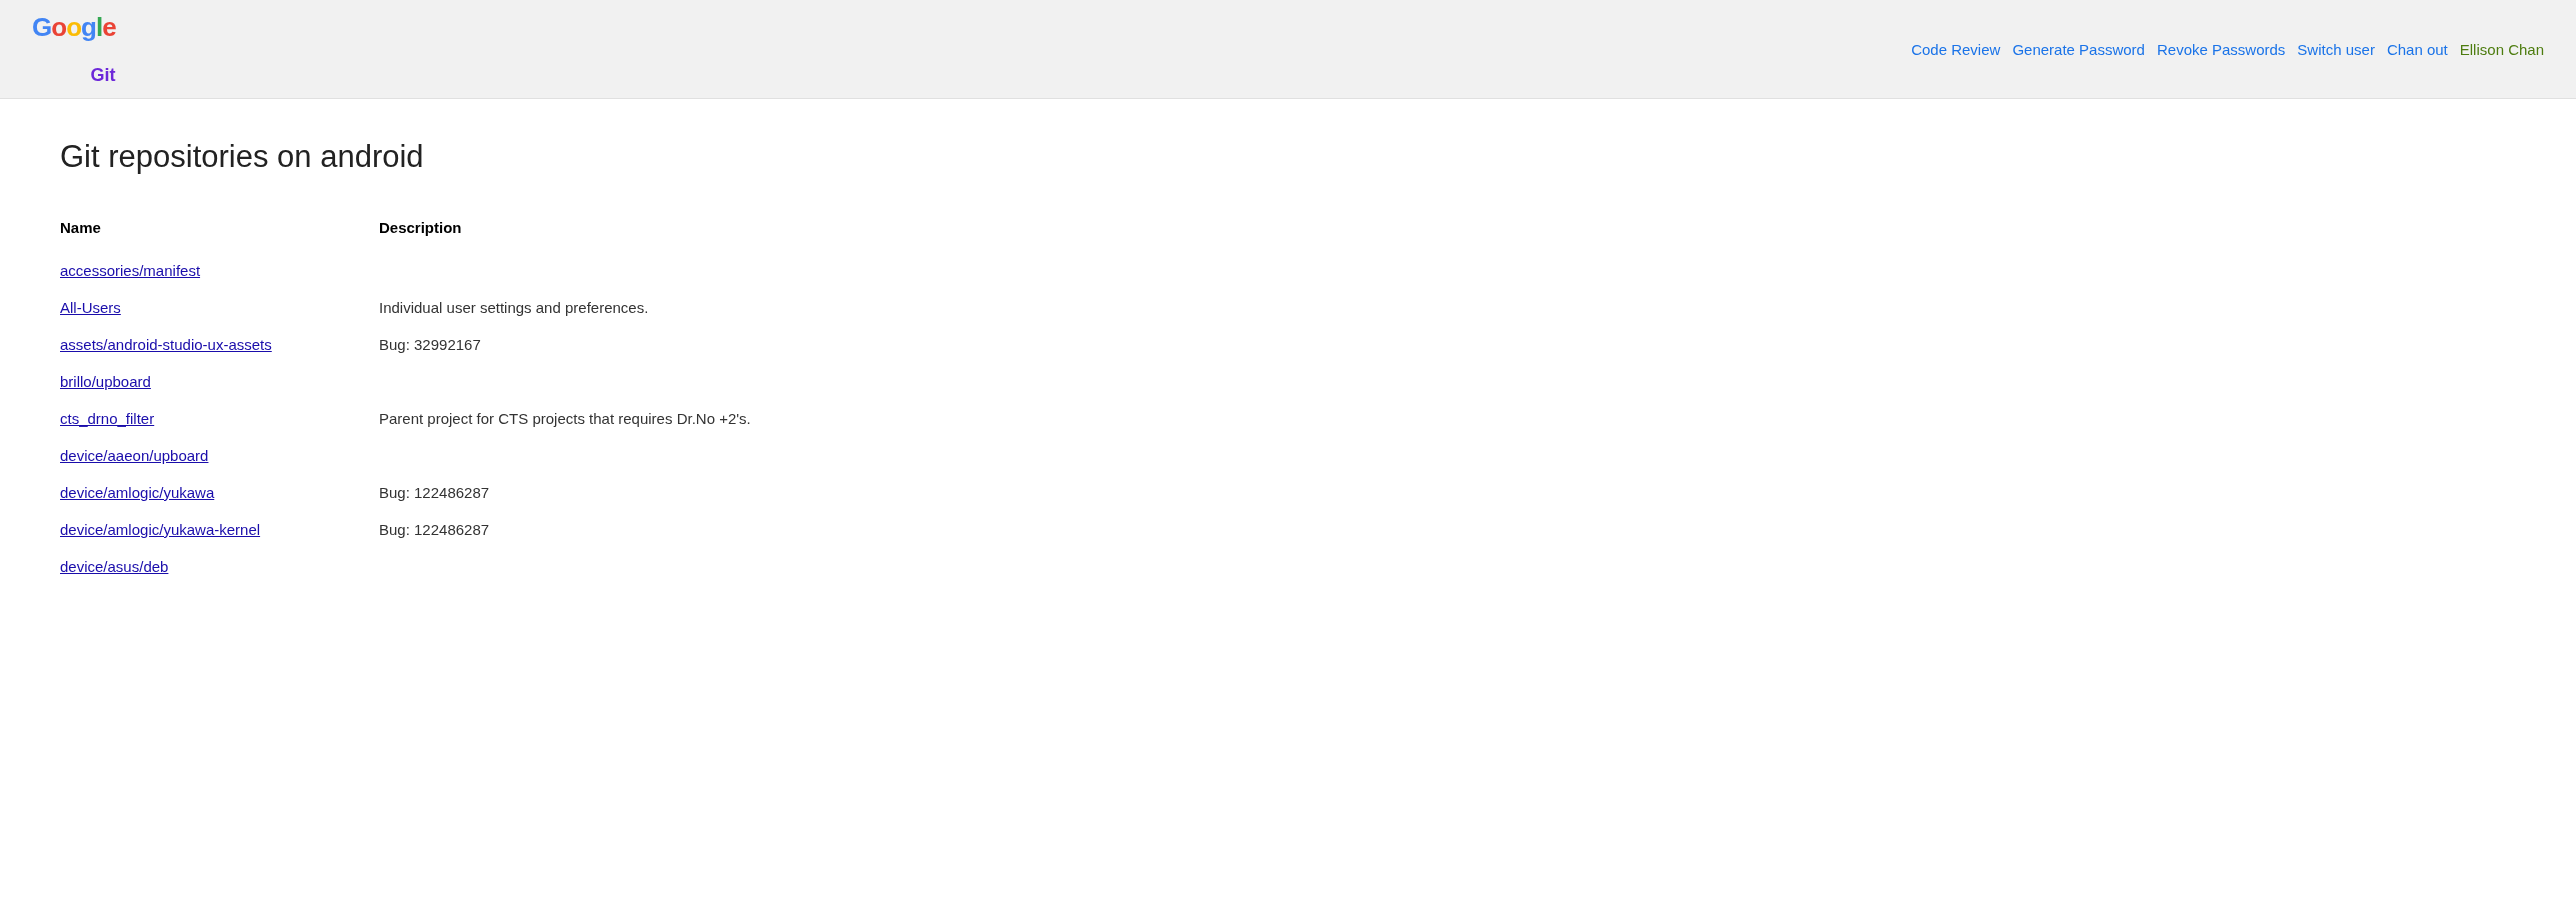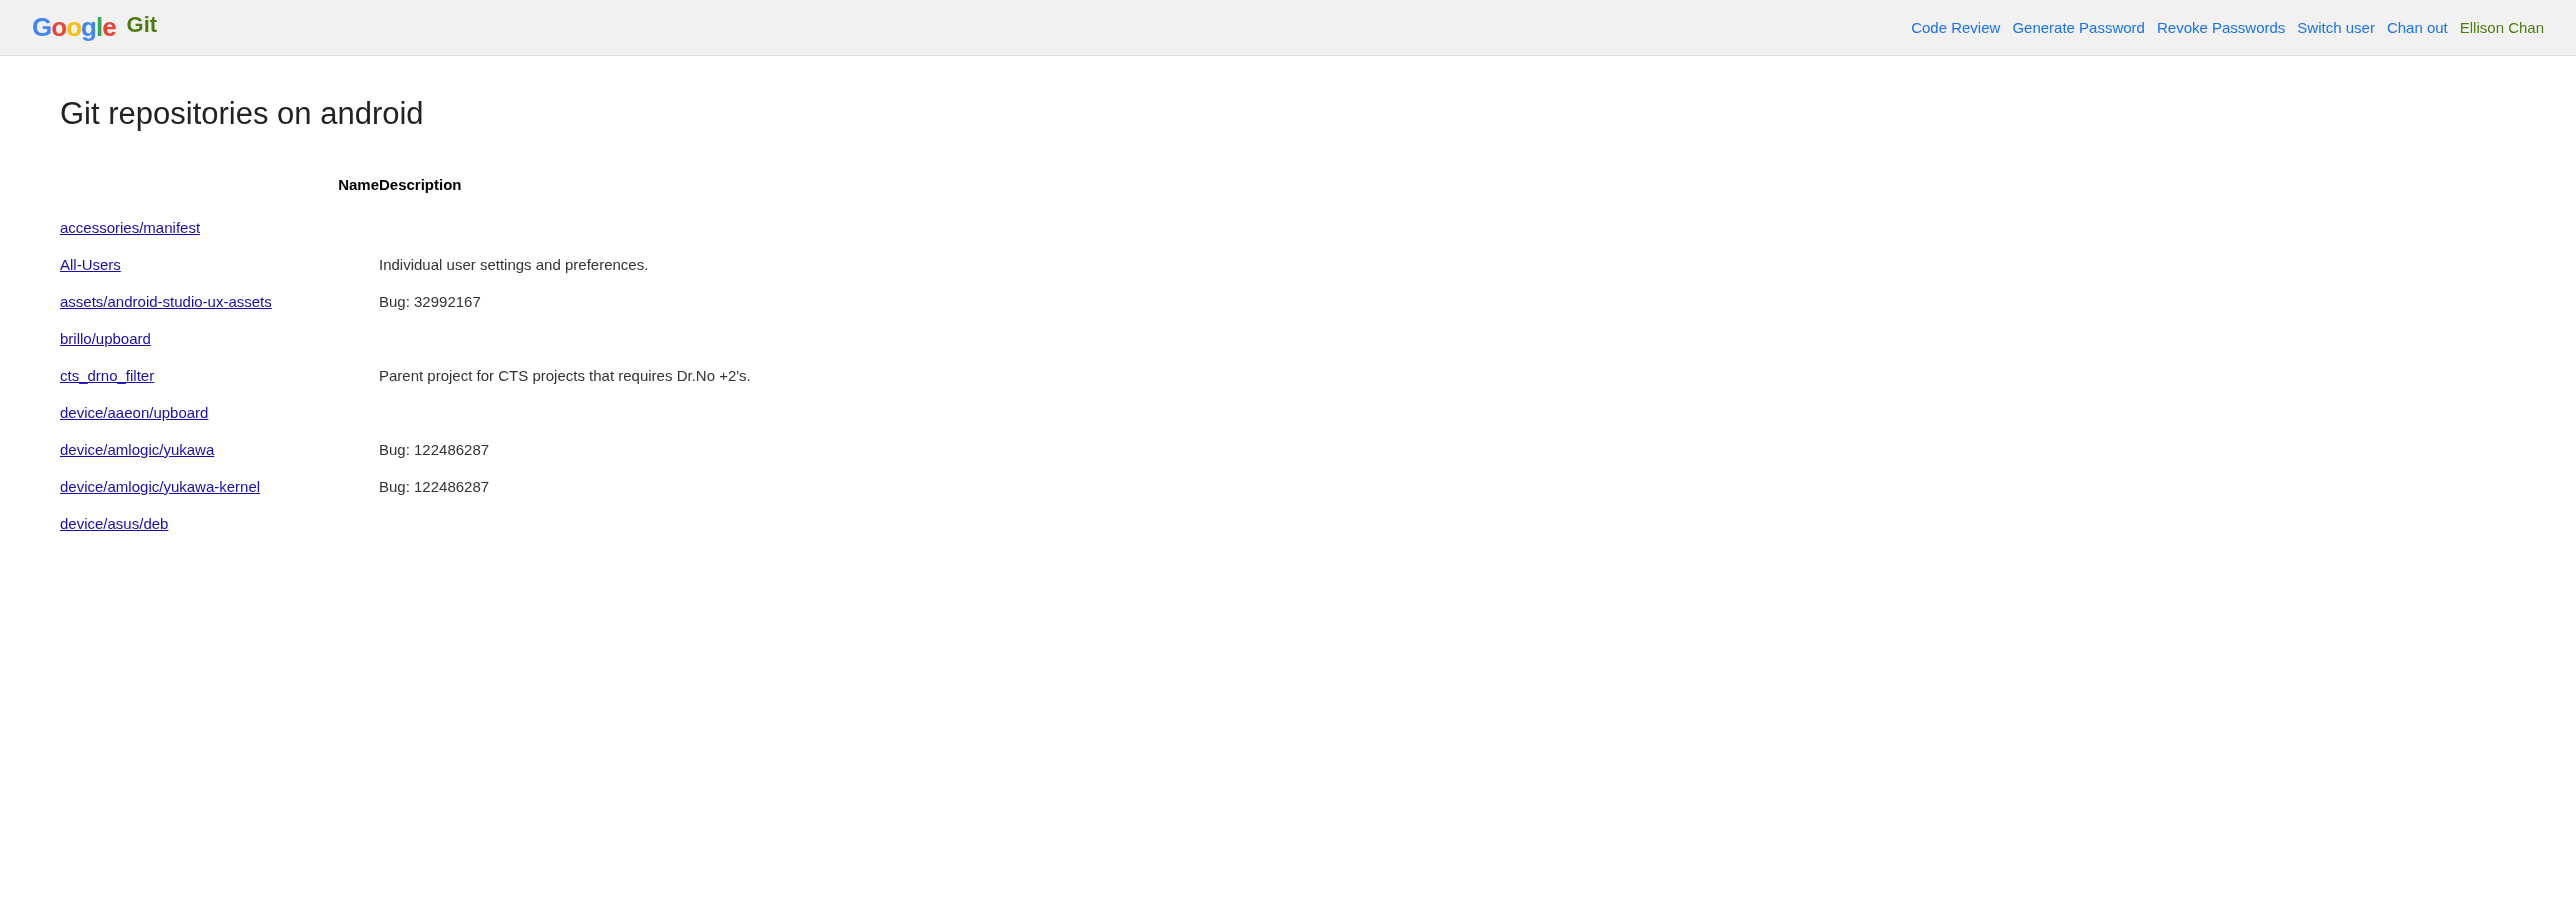--- a/index.html
+++ b/index.html
@@ -19,41 +19,42 @@
       display: flex;
       align-items: center;
       justify-content: space-between;
       padding: 12px 32px;
       background: #f1f1f1;
       border-bottom: 1px solid #e0e0e0;
     }
 
     .logo-area {
       display: flex;
-      align-items: flex-start;
-      gap: 11px;
+      align-items: flex-end;
+      gap: 22px;
+      flex-direction: column;
     }
 
     .google-logo {
       font-size: 26px;
       font-weight: bold;
       letter-spacing: -1px;
     }
 
     .google-logo .g-blue { color: #4285F4; }
     .google-logo .g-red { color: #EA4335; }
     .google-logo .g-yellow { color: #FBBC05; }
     .google-logo .g-blue2 { color: #4285F4; }
     .google-logo .g-green { color: #34A853; }
     .google-logo .g-red2 { color: #EA4335; }
 
     .logo-git {
-      font-size: 22px;
+      font-size: 18px;
       font-weight: bold;
-      color: #4d7c0f;
+      color: #6d28d9;
       margin-left: 0;
     }
 
     nav {
       display: flex;
       align-items: center;
       gap: 12px;
     }
 
     nav a {
@@ -86,21 +87,20 @@
     .repo-table th {
       text-align: left;
       font-weight: bold;
       font-size: 15px;
       padding: 8px 0 16px 0;
       color: #000;
     }
 
     .repo-table th:first-child {
       width: 319px;
-      text-align: right;
     }
 
     .repo-table td {
       padding: 10px 0;
       font-size: 15px;
       vertical-align: middle;
     }
 
     .repo-table td a {
       color: #1a0dab;

